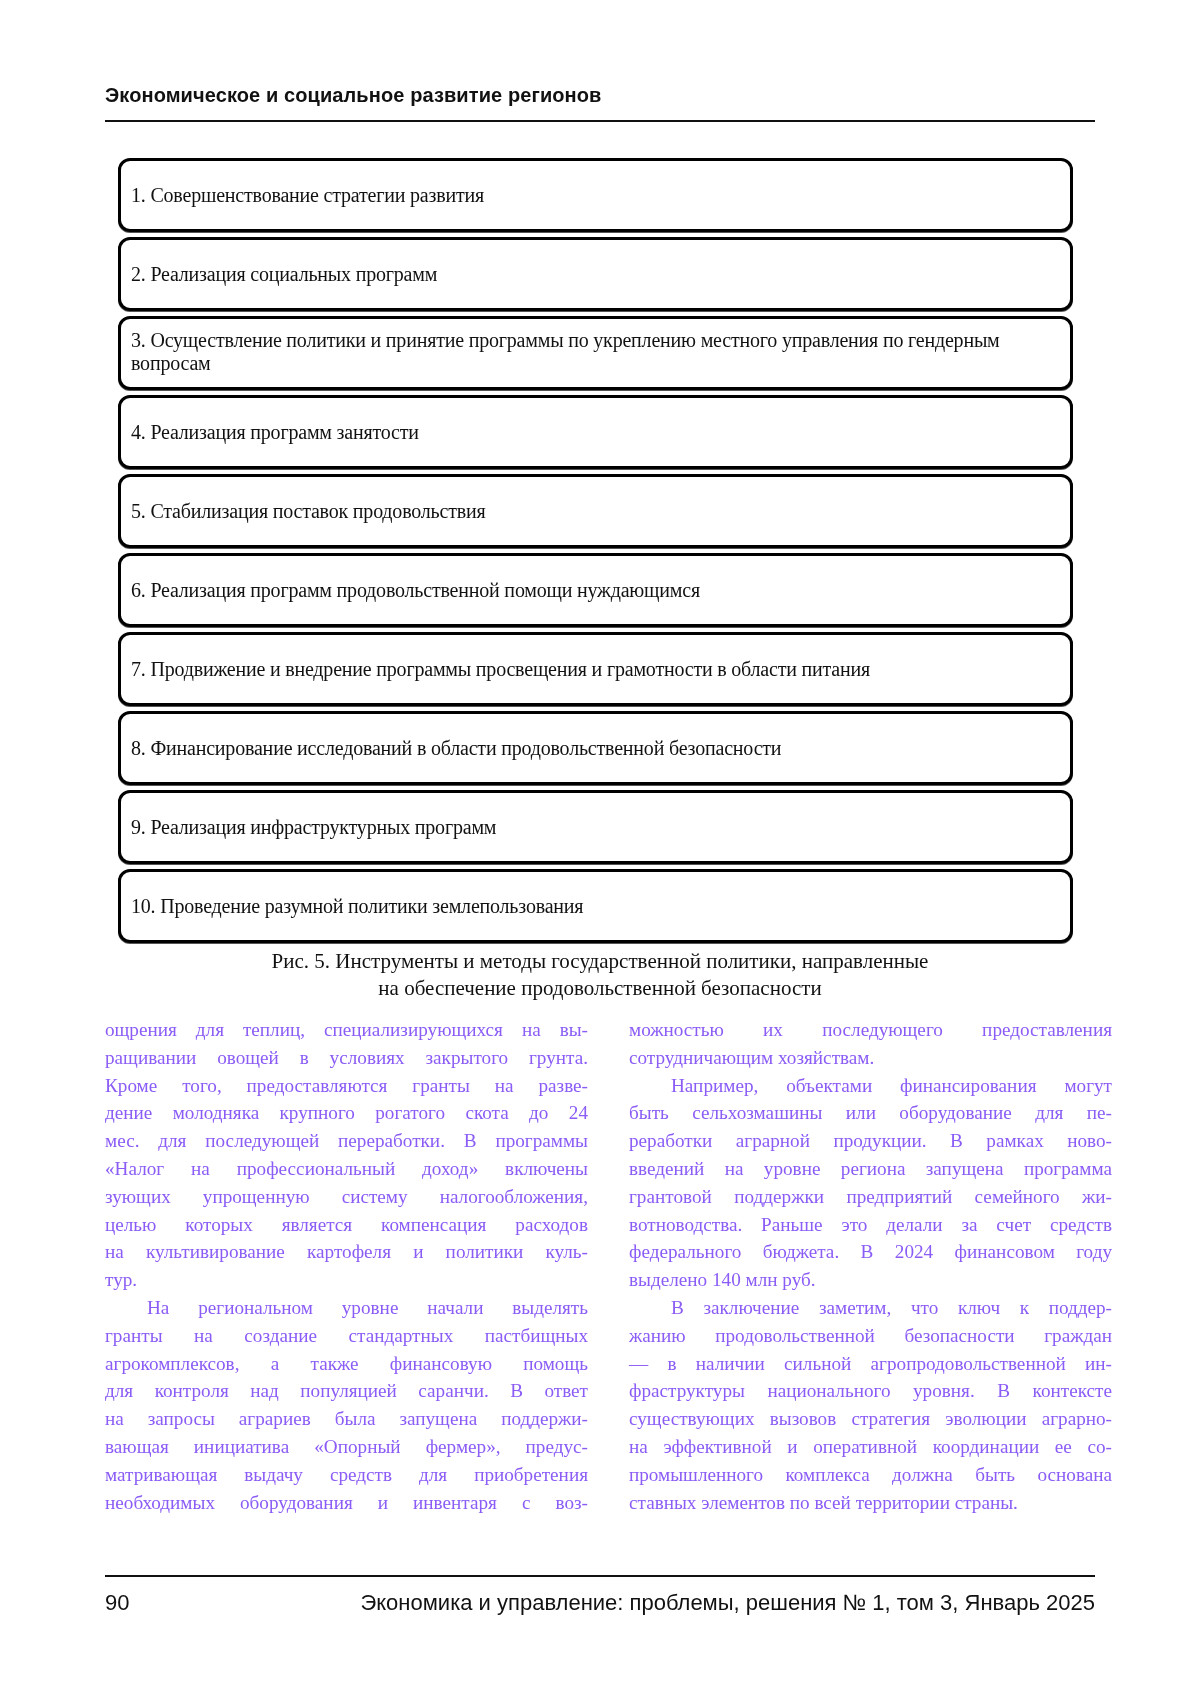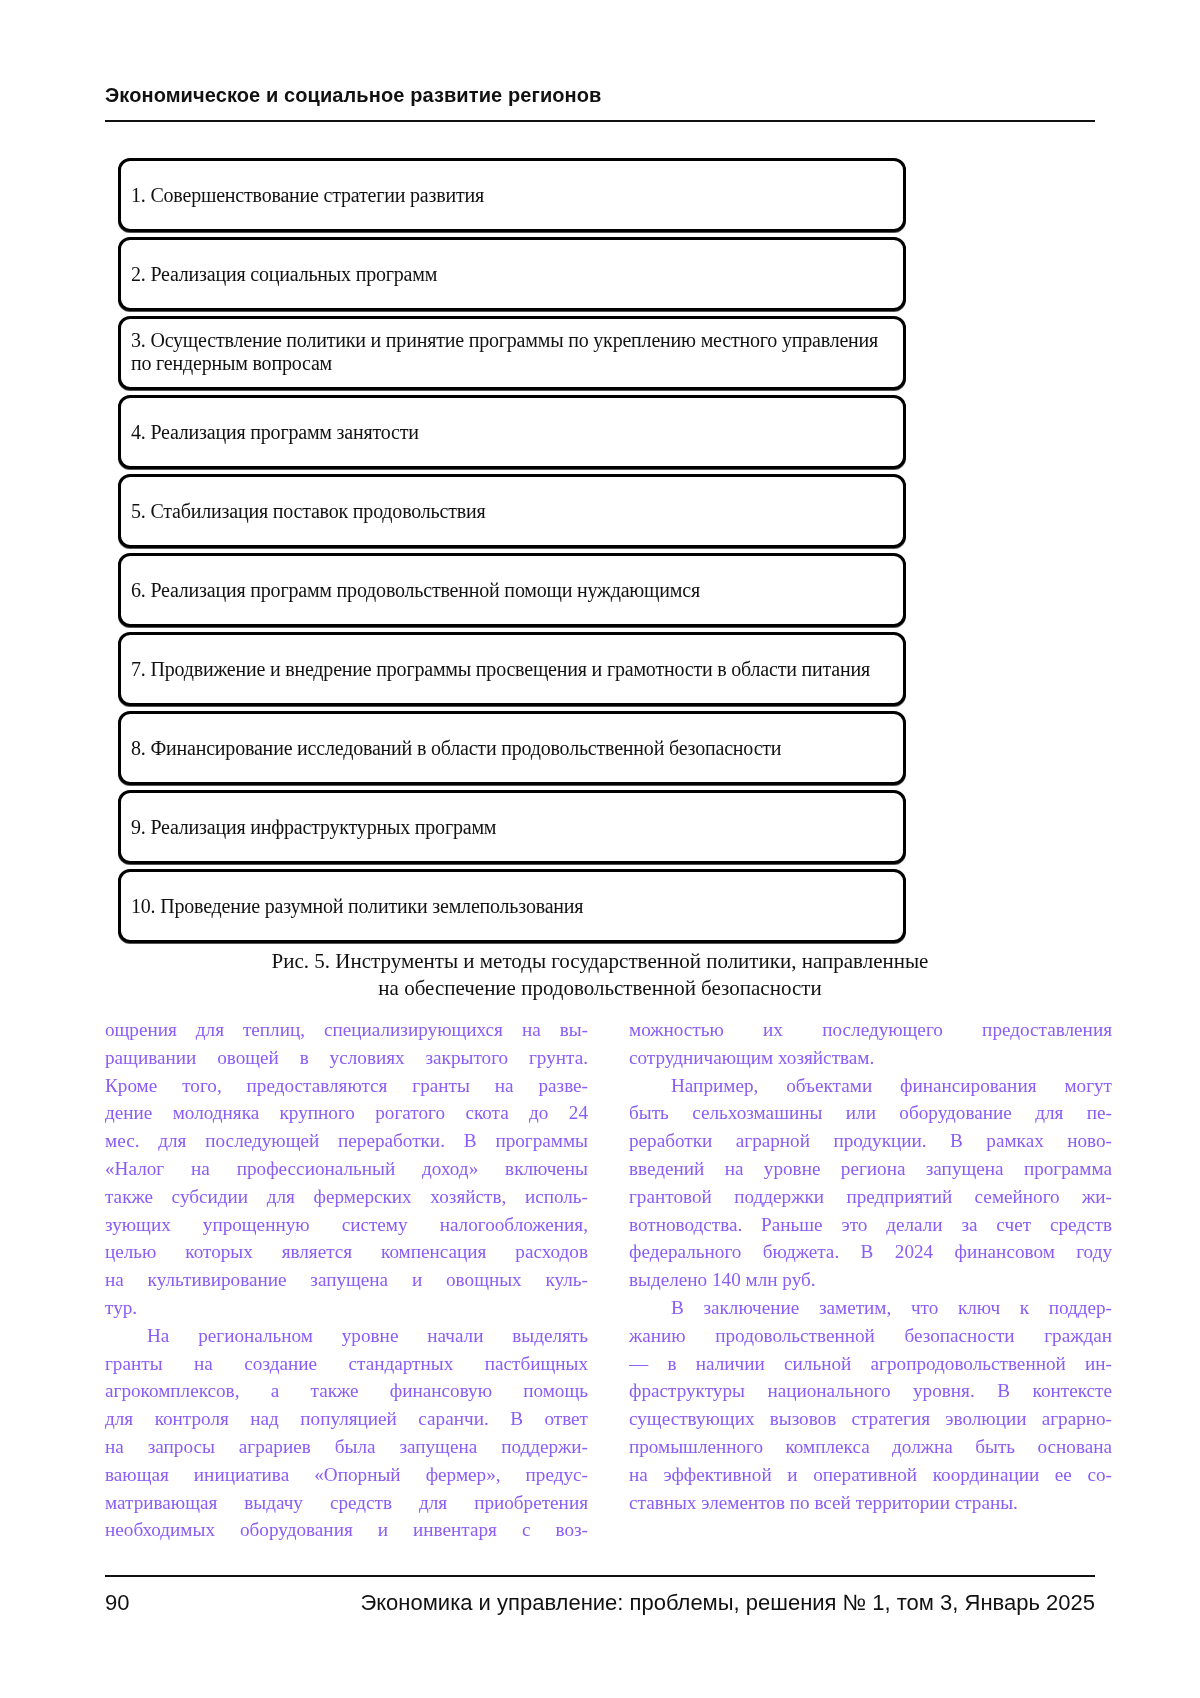--- a/index.html
+++ b/index.html
@@ -10,21 +10,21 @@
     position: absolute; left: 105px; top: 84px; width: 990px;
     font-family: "Liberation Sans", sans-serif; font-weight: bold;
     font-size: 20px; color: #111; letter-spacing: 0.1px;
   }
   .rule { position: absolute; left: 105px; width: 990px; background: #111; }
   .rule.top { top: 120px; height: 2px; }
   .rule.bottom { top: 1575px; height: 2px; }
 
   .figure { position: absolute; left: 118px; top: 158px; width: 955px; }
   .box {
-    width: 788px; height: 74px; border: 3px solid #000; border-radius: 12px;
+    width: 955px; height: 74px; border: 3px solid #000; border-radius: 12px;
     margin-bottom: 5px; display: flex; align-items: center;
     padding: 16px 10px; background: #fff;
     box-shadow: 0 1px 0 #555;
     font-family: "Liberation Serif", serif; font-size: 20px; line-height: 23px;
     color: #111; letter-spacing: -0.2px;
   }
   .box.two-line { align-items: flex-start; padding-top: 10px; }
 
   .caption {
     position: absolute; left: 150px; top: 948px; width: 900px;
@@ -74,24 +74,23 @@
   <div>на обеспечение продовольственной безопасности</div>
 </div>
 
 <div class="col left">
   <span class="line">ощрения для теплиц, специализирующихся на вы-</span>
   <span class="line">ращивании овощей в условиях закрытого грунта.</span>
   <span class="line">Кроме того, предоставляются гранты на разве-</span>
   <span class="line">дение молодняка крупного рогатого скота до 24</span>
   <span class="line">мес. для последующей переработки. В программы</span>
   <span class="line">«Налог на профессиональный доход» включены</span>
-  <span class="line">также субсидии для фермерских хозяйств, исполь-</span>
   <span class="line">зующих упрощенную систему налогообложения,</span>
   <span class="line">целью которых является компенсация расходов</span>
-  <span class="line">на культивирование запущена и овощных куль-</span>
+  <span class="line">на культивирование картофеля и политики куль-</span>
   <span class="line last">тур.</span>
   <span class="line indent">На региональном уровне начали выделять</span>
   <span class="line">гранты на создание стандартных пастбищных</span>
   <span class="line">агрокомплексов, а также финансовую помощь</span>
   <span class="line">для контроля над популяцией саранчи. В ответ</span>
   <span class="line">на запросы аграриев была запущена поддержи-</span>
   <span class="line">вающая инициатива «Опорный фермер», предус-</span>
   <span class="line">матривающая выдачу средств для приобретения</span>
   <span class="line">необходимых оборудования и инвентаря с воз-</span>
 </div>
@@ -105,22 +104,22 @@
   <span class="line">введений на уровне региона запущена программа</span>
   <span class="line">грантовой поддержки предприятий семейного жи-</span>
   <span class="line">вотноводства. Раньше это делали за счет средств</span>
   <span class="line">федерального бюджета. В 2024 финансовом году</span>
   <span class="line last">выделено 140 млн руб.</span>
   <span class="line indent">В заключение заметим, что ключ к поддер-</span>
   <span class="line">жанию продовольственной безопасности граждан</span>
   <span class="line">— в наличии сильной агропродовольственной ин-</span>
   <span class="line">фраструктуры национального уровня. В контексте</span>
   <span class="line">существующих вызовов стратегия эволюции аграрно-</span>
+  <span class="line">на эффективной и оперативной координации ее со-</span>
   <span class="line">промышленного комплекса должна быть основана</span>
-  <span class="line">на эффективной и оперативной координации ее со-</span>
   <span class="line last">ставных элементов по всей территории страны.</span>
 </div>
 
 <div class="rule bottom"></div>
 <div class="footer">
   <span>90</span>
   <span>Экономика и управление: проблемы, решения № 1, том 3, Январь 2025</span>
 </div>
 
 </body></html>

